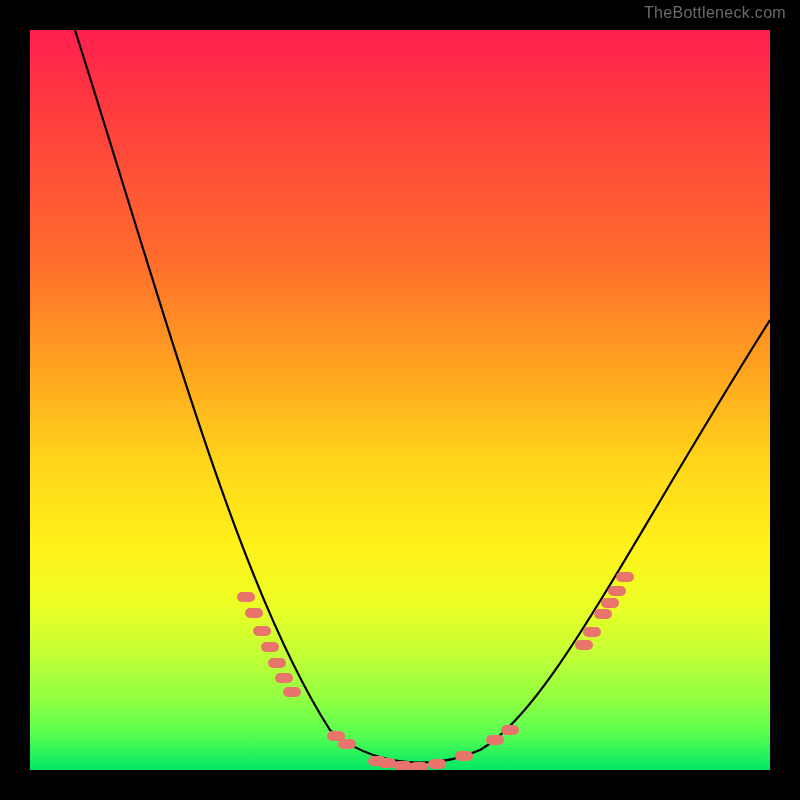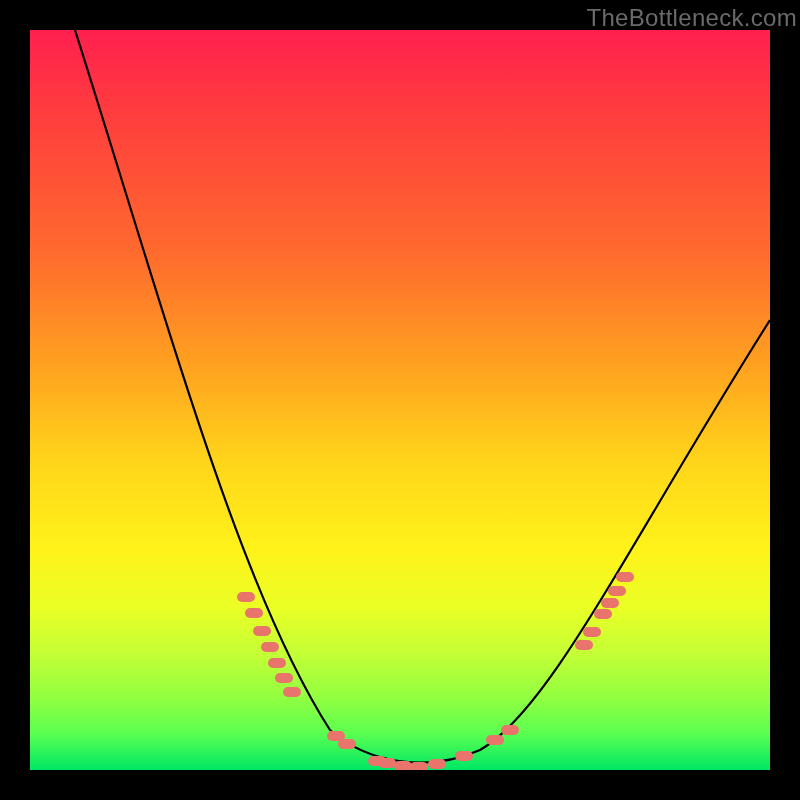--- a/index.html
+++ b/index.html
@@ -45,23 +45,23 @@
     position: absolute;
     left: 0;
     top: 0;
     width: 740px;
     height: 740px;
     display: block;
   }
   .watermark {
     position: absolute;
     top: 4px;
-    right: 3px;
+    right: 14px;
     color: #6a6a6a;
-    font-size: 24px;
+    font-size: 16px;
     letter-spacing: 0.3px;
     user-select: none;
     white-space: nowrap;
   }
 </style>
 </head>
 <body>
 
 <div class="frame">
   <div class="plot-area">

